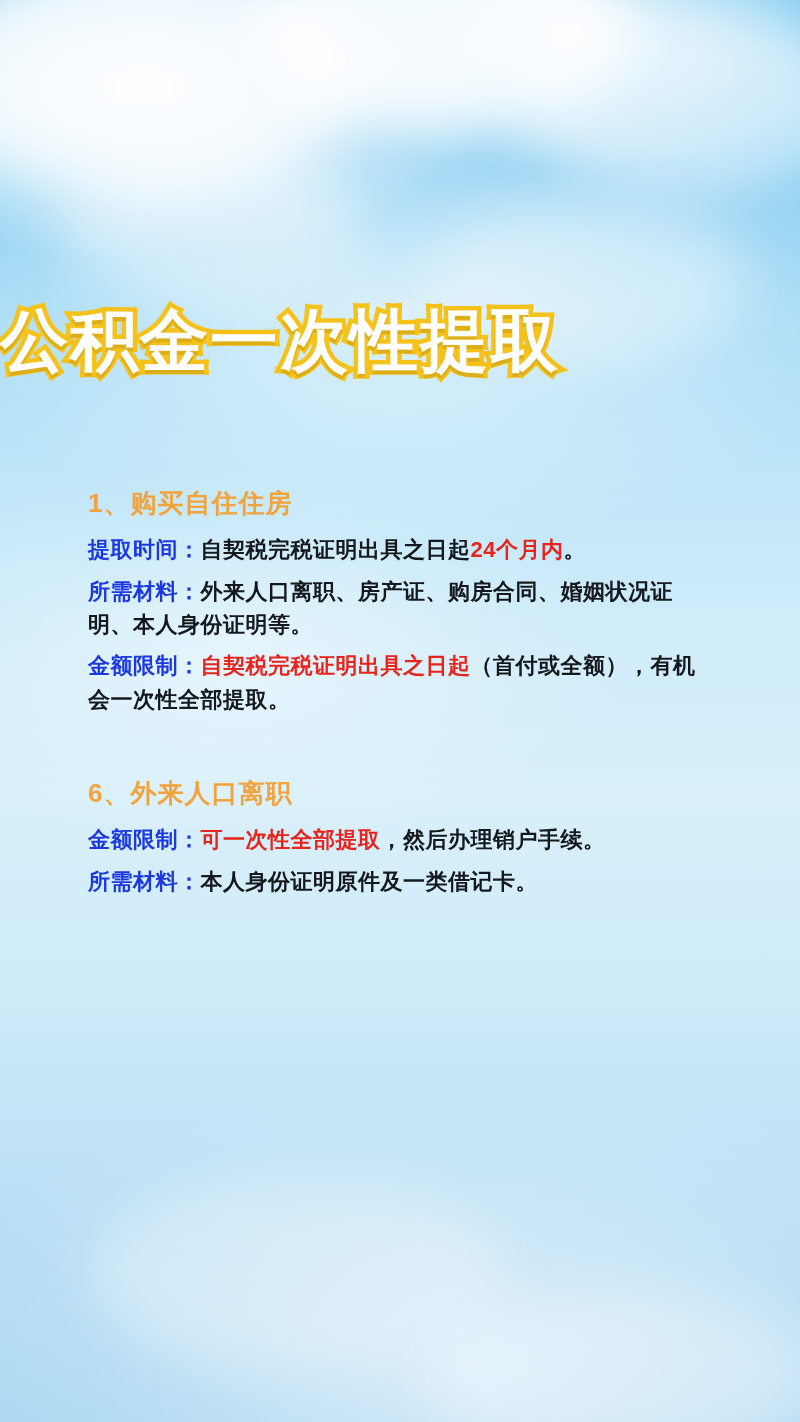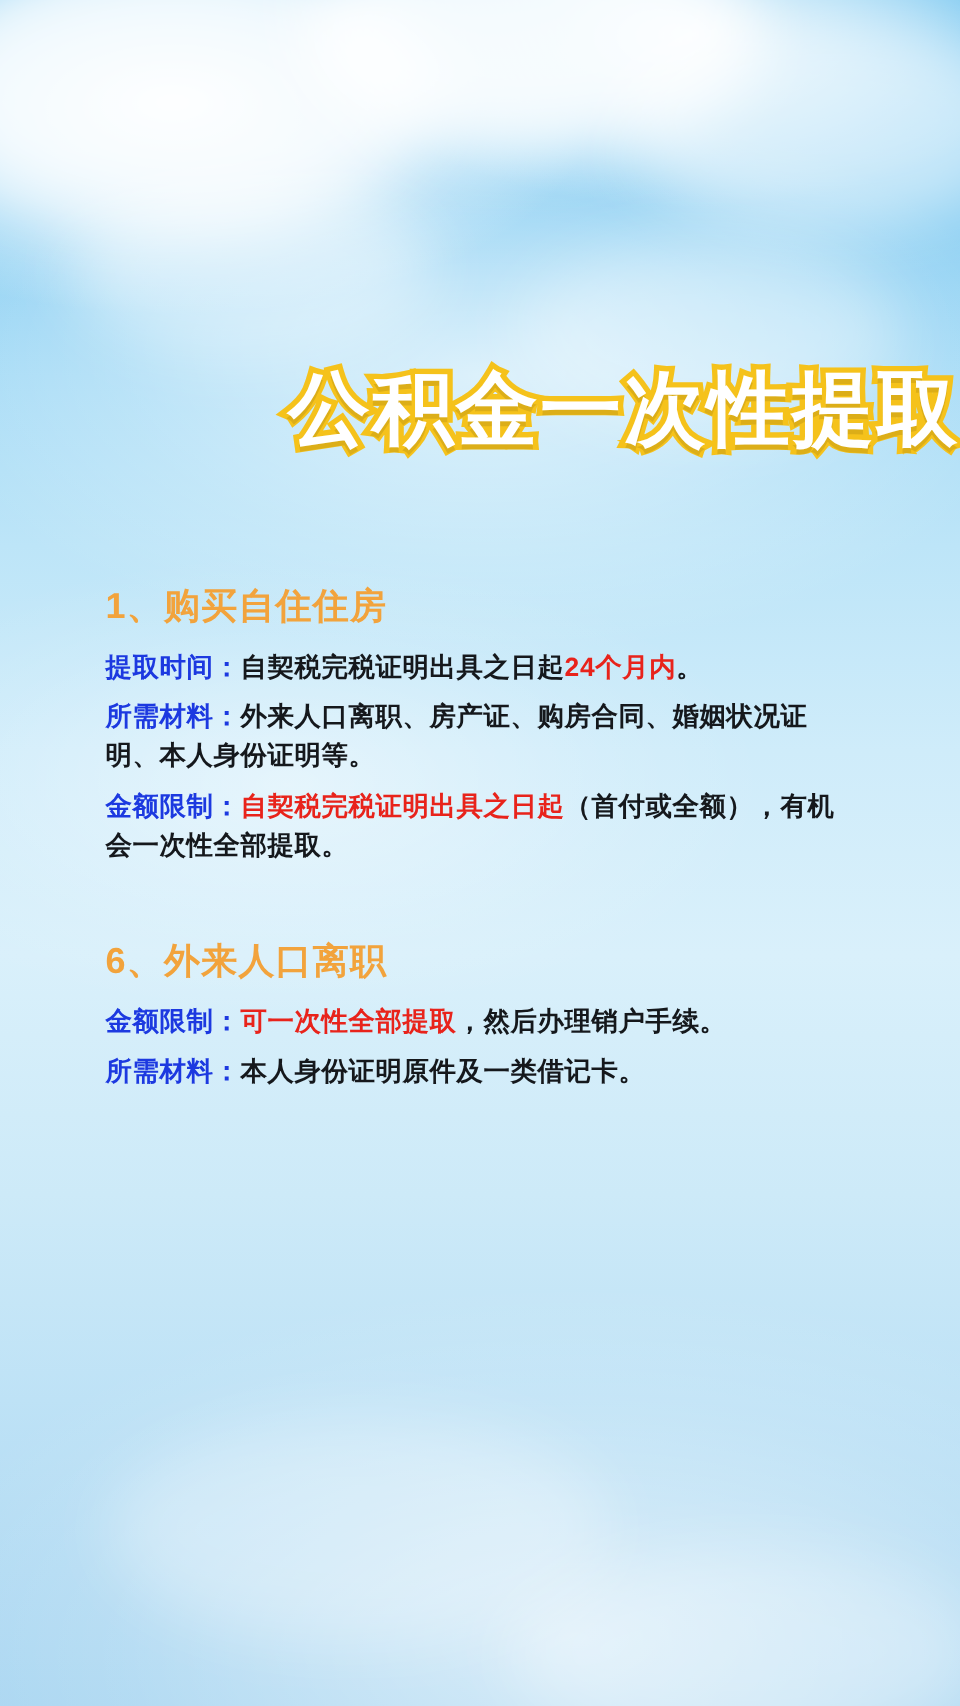--- a/index.html
+++ b/index.html
@@ -48,21 +48,21 @@
   .c4 { left: 60px;   top: 150px;  width: 300px; height: 150px; background: rgba(255,255,255,0.40); }
   .c5 { left: 430px;  top: 200px;  width: 320px; height: 160px; background: rgba(255,255,255,0.35); }
   .c6 { left: 90px;   top: 1180px; width: 420px; height: 190px; background: rgba(255,255,255,0.30); }
   .c7 { left: 420px;  top: 1290px; width: 400px; height: 170px; background: rgba(255,255,255,0.30); }
 
   .title-wrap {
     position: absolute;
     top: 296px;
     left: 0;
     width: 800px;
-    text-align: right;
+    text-align: left;
   }
   .title {
     display: inline-block;
     font-family: "Liberation Sans", "DejaVu Sans", sans-serif;
     font-size: 68px;
     font-weight: bold;
     letter-spacing: 2px;
     color: #ffffff;
     -webkit-text-stroke: 9px #f5c21b;
     paint-order: stroke fill;
@@ -71,21 +71,21 @@
   }
 
   .content {
     position: absolute;
     left: 88px;
     top: 486px;
     width: 624px;
   }
   .section { margin-bottom: 34px; }
   .section-heading {
-    font-size: 30px;
+    font-size: 26px;
     font-weight: bold;
     color: #f2a33c;
     line-height: 1.35;
     margin-bottom: 12px;
     letter-spacing: 1px;
   }
   .line {
     font-size: 22px;
     font-weight: bold;
     line-height: 1.52;

